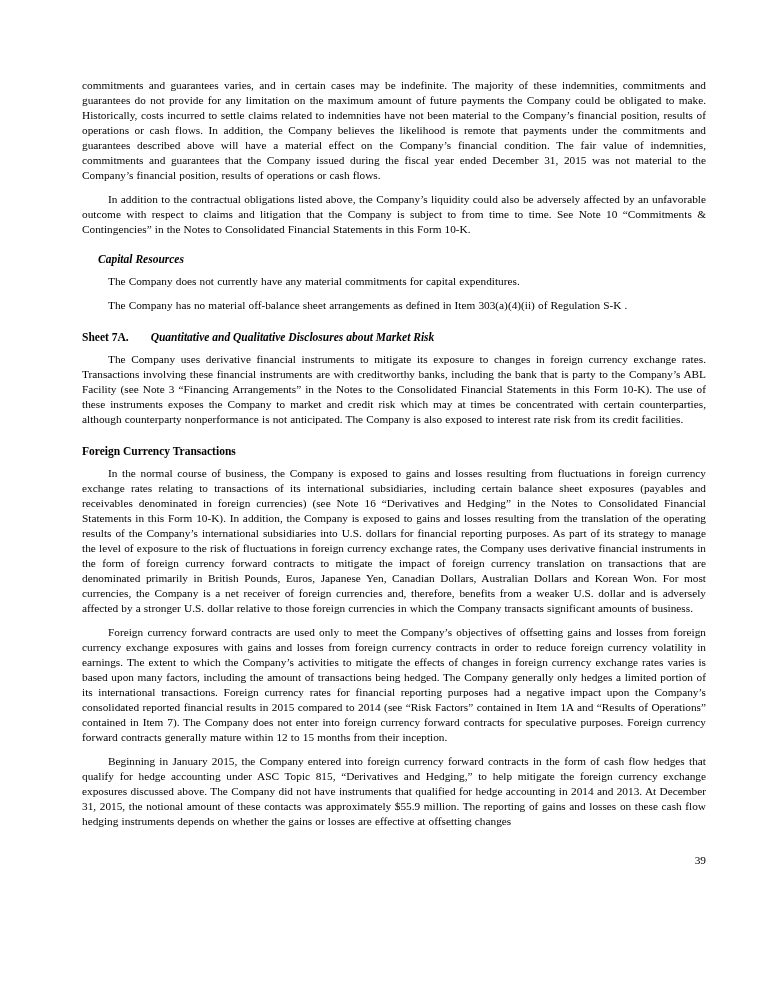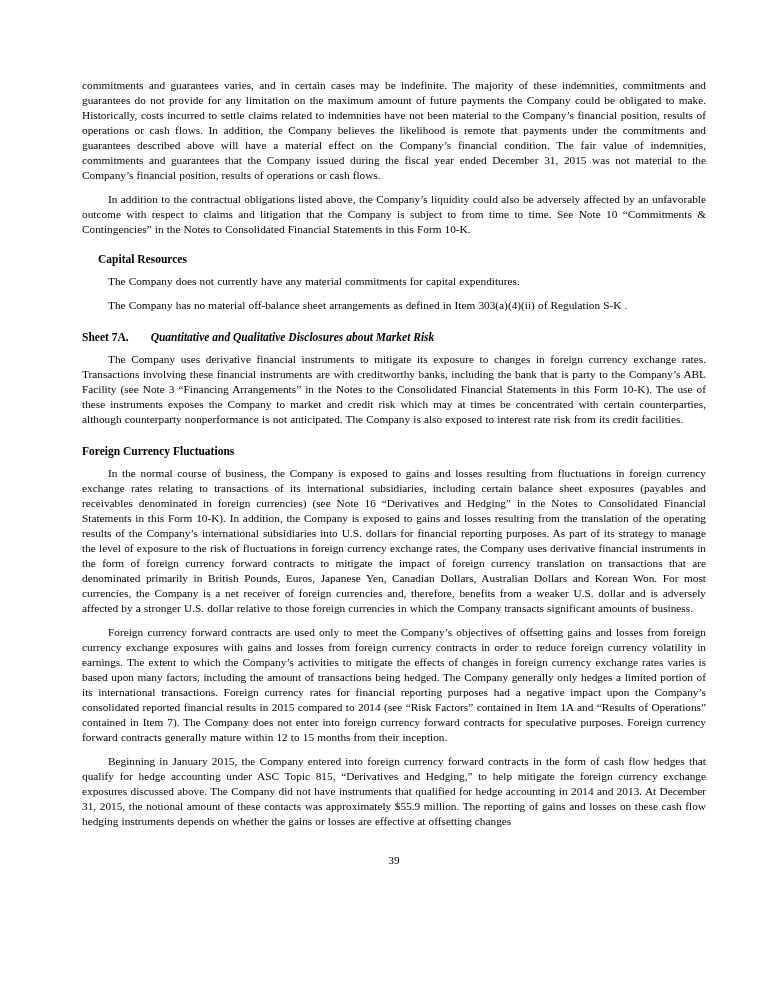--- a/index.html
+++ b/index.html
@@ -27,40 +27,41 @@
     margin: 0 0 9px 0;
     word-spacing: 0.3px;
   }
   .indent {
     text-indent: 26px;
   }
   .subheading {
     font-size: 11.5px;
     line-height: 15px;
     font-weight: bold;
+    font-style: italic;
     margin: 15px 0 7px 16px;
   }
   .section-heading {
     font-size: 11.5px;
     line-height: 15px;
     font-weight: bold;
     margin: 17px 0 7px 0;
   }
   .item-heading {
     font-size: 11.5px;
     line-height: 15px;
     font-weight: bold;
     margin: 17px 0 7px 0;
   }
   .item-heading .item-title {
     font-style: italic;
     margin-left: 22px;
   }
   .page-footer {
-    text-align: center;
+    text-align: right;
     font-size: 11.3px;
     line-height: 15px;
     margin-top: 24px;
   }
 </style>
 </head>
 <body>
 
 <div class="page">
 
@@ -74,21 +75,21 @@
 
 
   <div class="para indent">The Company has no material off-balance sheet arrangements as defined in Item 303(a)(4)(ii) of Regulation S-K .</div>
 
   <div class="item-heading">
     <span>Sheet 7A.</span><span class="item-title">Quantitative and Qualitative Disclosures about Market Risk</span>
   </div>
 
   <div class="para indent">The Company uses derivative financial instruments to mitigate its exposure to changes in foreign currency exchange rates. Transactions involving these financial instruments are with creditworthy banks, including the bank that is party to the Company’s ABL Facility (see Note 3 “Financing Arrangements” in the Notes to the Consolidated Financial Statements in this Form 10-K). The use of these instruments exposes the Company to market and credit risk which may at times be concentrated with certain counterparties, although counterparty nonperformance is not anticipated. The Company is also exposed to interest rate risk from its credit facilities.</div>
 
-  <div class="section-heading">Foreign Currency Fluctuations</div>
+  <div class="section-heading">Foreign Currency Transactions</div>
 
   <div class="para indent">In the normal course of business, the Company is exposed to gains and losses resulting from fluctuations in foreign currency exchange rates relating to transactions of its international subsidiaries, including certain balance sheet exposures (payables and receivables denominated in foreign currencies) (see Note 16 “Derivatives and Hedging” in the Notes to Consolidated Financial Statements in this Form 10-K). In addition, the Company is exposed to gains and losses resulting from the translation of the operating results of the Company’s international subsidiaries into U.S. dollars for financial reporting purposes. As part of its strategy to manage the level of exposure to the risk of fluctuations in foreign currency exchange rates, the Company uses derivative financial instruments in the form of foreign currency forward contracts to mitigate the impact of foreign currency translation on transactions that are denominated primarily in British Pounds, Euros, Japanese Yen, Canadian Dollars, Australian Dollars and Korean Won. For most currencies, the Company is a net receiver of foreign currencies and, therefore, benefits from a weaker U.S. dollar and is adversely affected by a stronger U.S. dollar relative to those foreign currencies in which the Company transacts significant amounts of business.</div>
 
   <div class="para indent">Foreign currency forward contracts are used only to meet the Company’s objectives of offsetting gains and losses from foreign currency exchange exposures with gains and losses from foreign currency contracts in order to reduce foreign currency volatility in earnings. The extent to which the Company’s activities to mitigate the effects of changes in foreign currency exchange rates varies is based upon many factors, including the amount of transactions being hedged. The Company generally only hedges a limited portion of its international transactions. Foreign currency rates for financial reporting purposes had a negative impact upon the Company’s consolidated reported financial results in 2015 compared to 2014 (see “Risk Factors” contained in Item 1A and “Results of Operations” contained in Item 7).  The Company does not enter into foreign currency forward contracts for speculative purposes. Foreign currency forward contracts generally mature within 12 to 15 months from their inception.</div>
 
   <div class="para indent">Beginning in January 2015, the Company entered into foreign currency forward contracts in the form of cash flow hedges that qualify for hedge accounting under ASC Topic 815, “Derivatives and Hedging,” to help mitigate the foreign currency exchange exposures discussed above. The Company did not have instruments that qualified for hedge accounting in 2014 and 2013. At December 31, 2015, the notional amount of these contacts was approximately $55.9 million. The reporting of gains and losses on these cash flow hedging instruments depends on whether the gains or losses are effective at offsetting changes</div>
 
   <div class="page-footer">39</div>
 
 </div>

